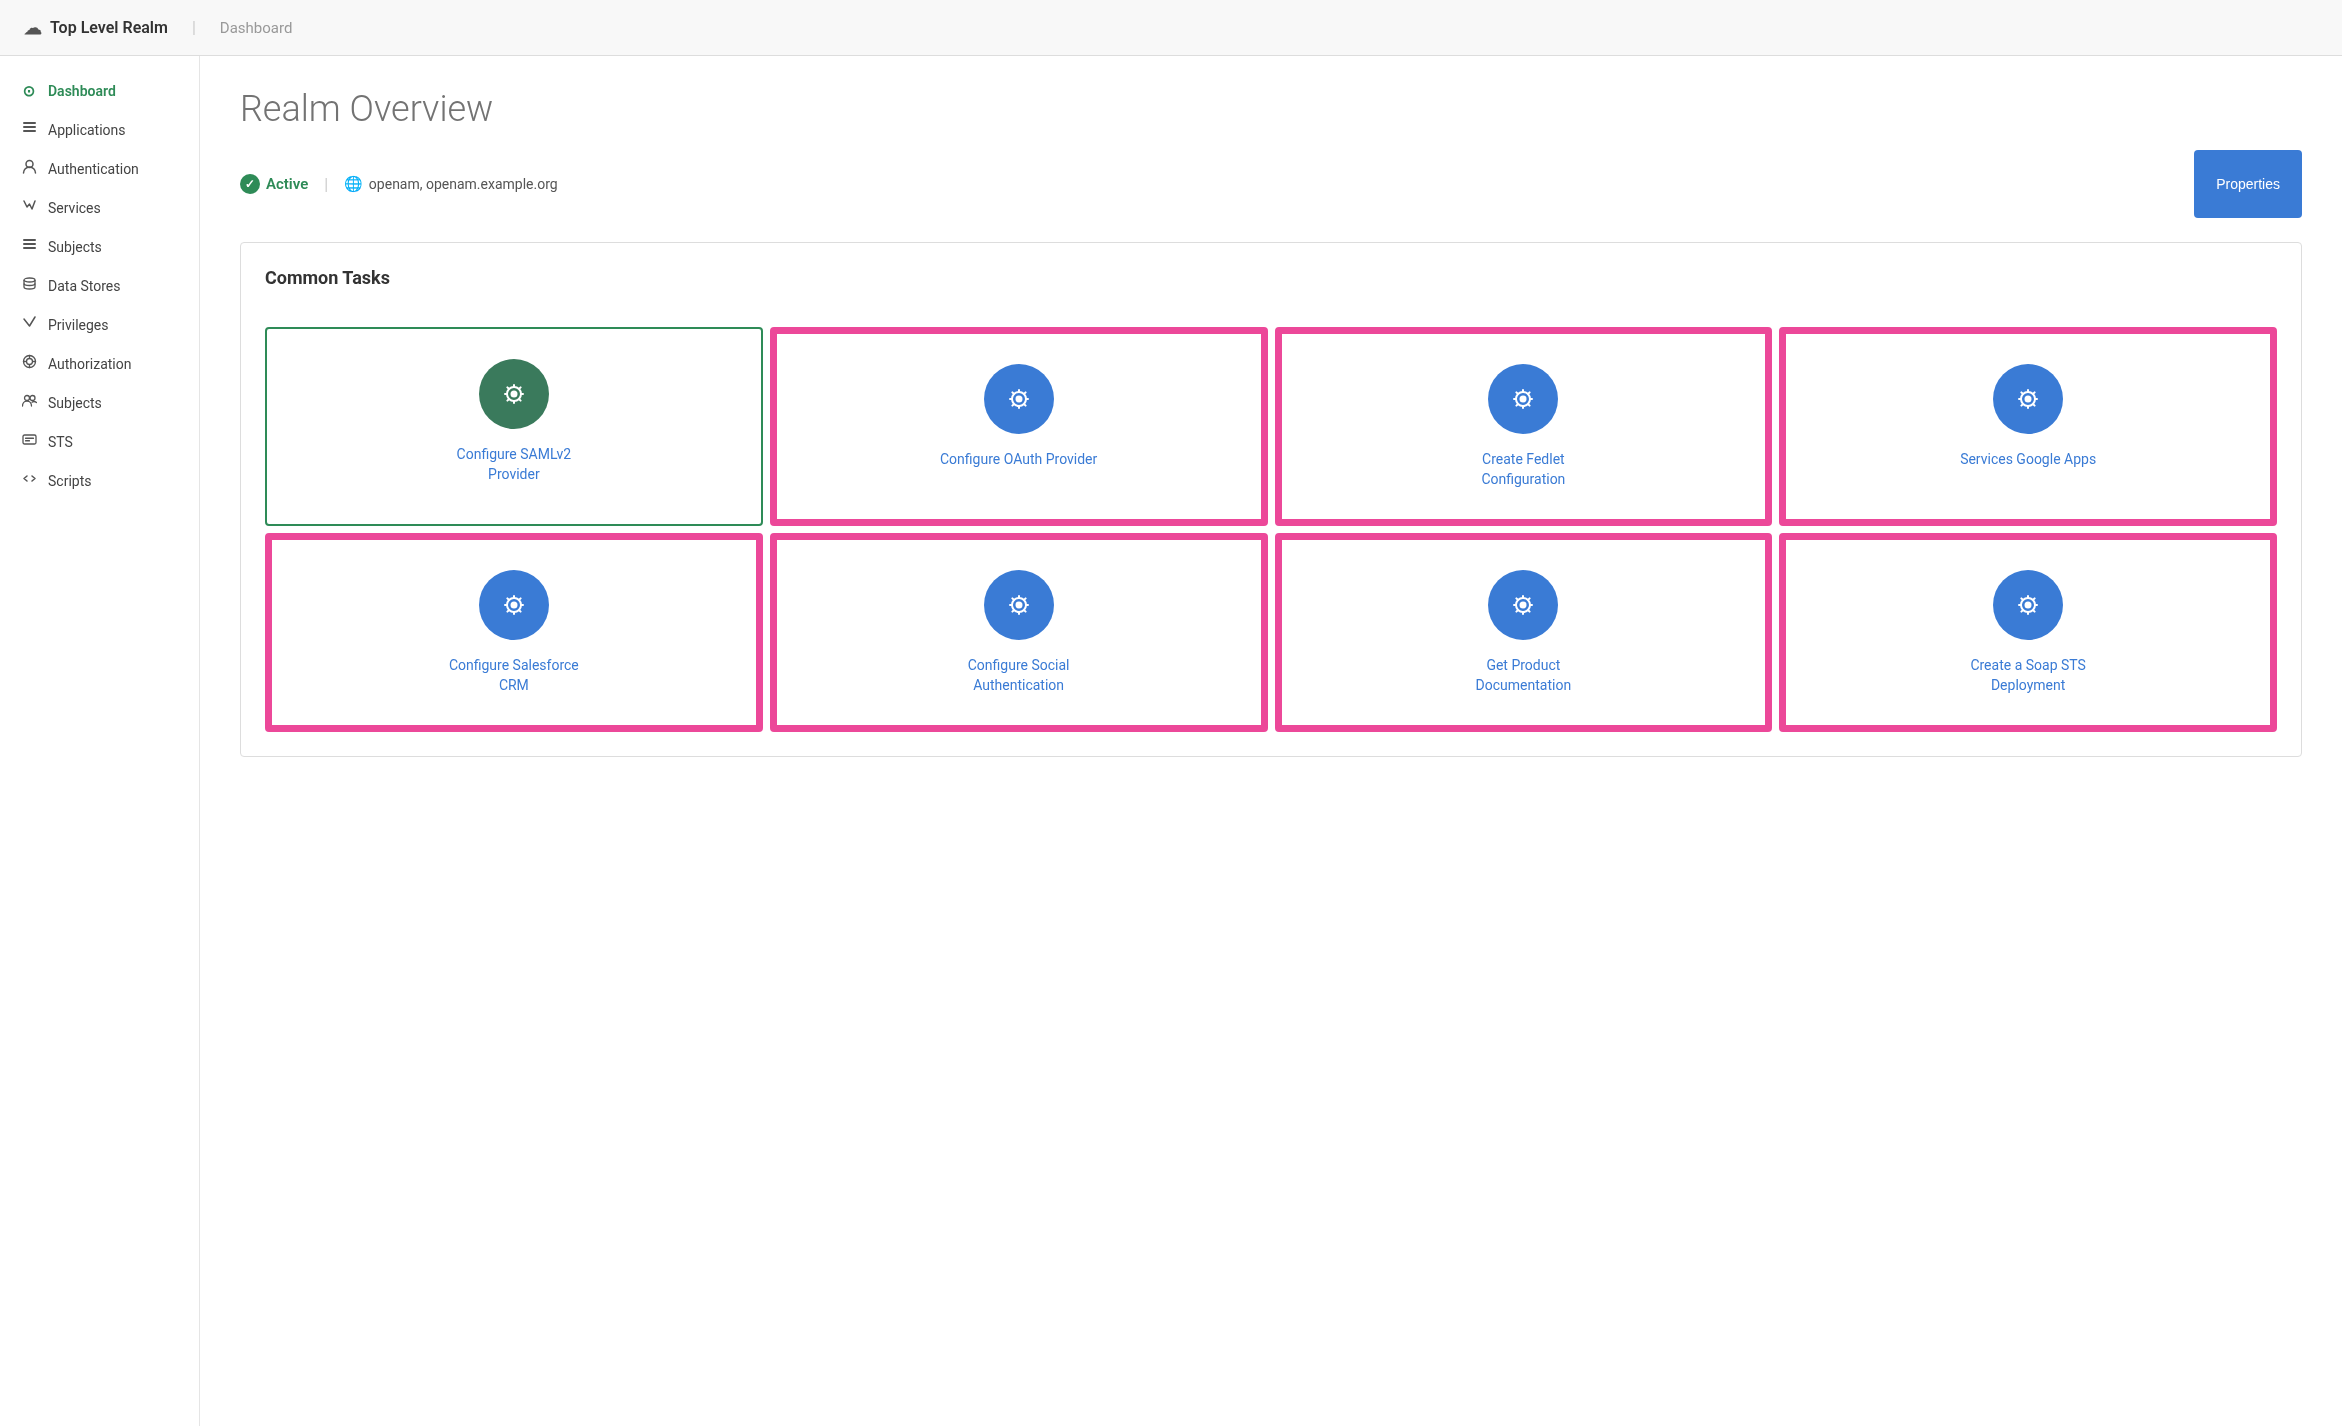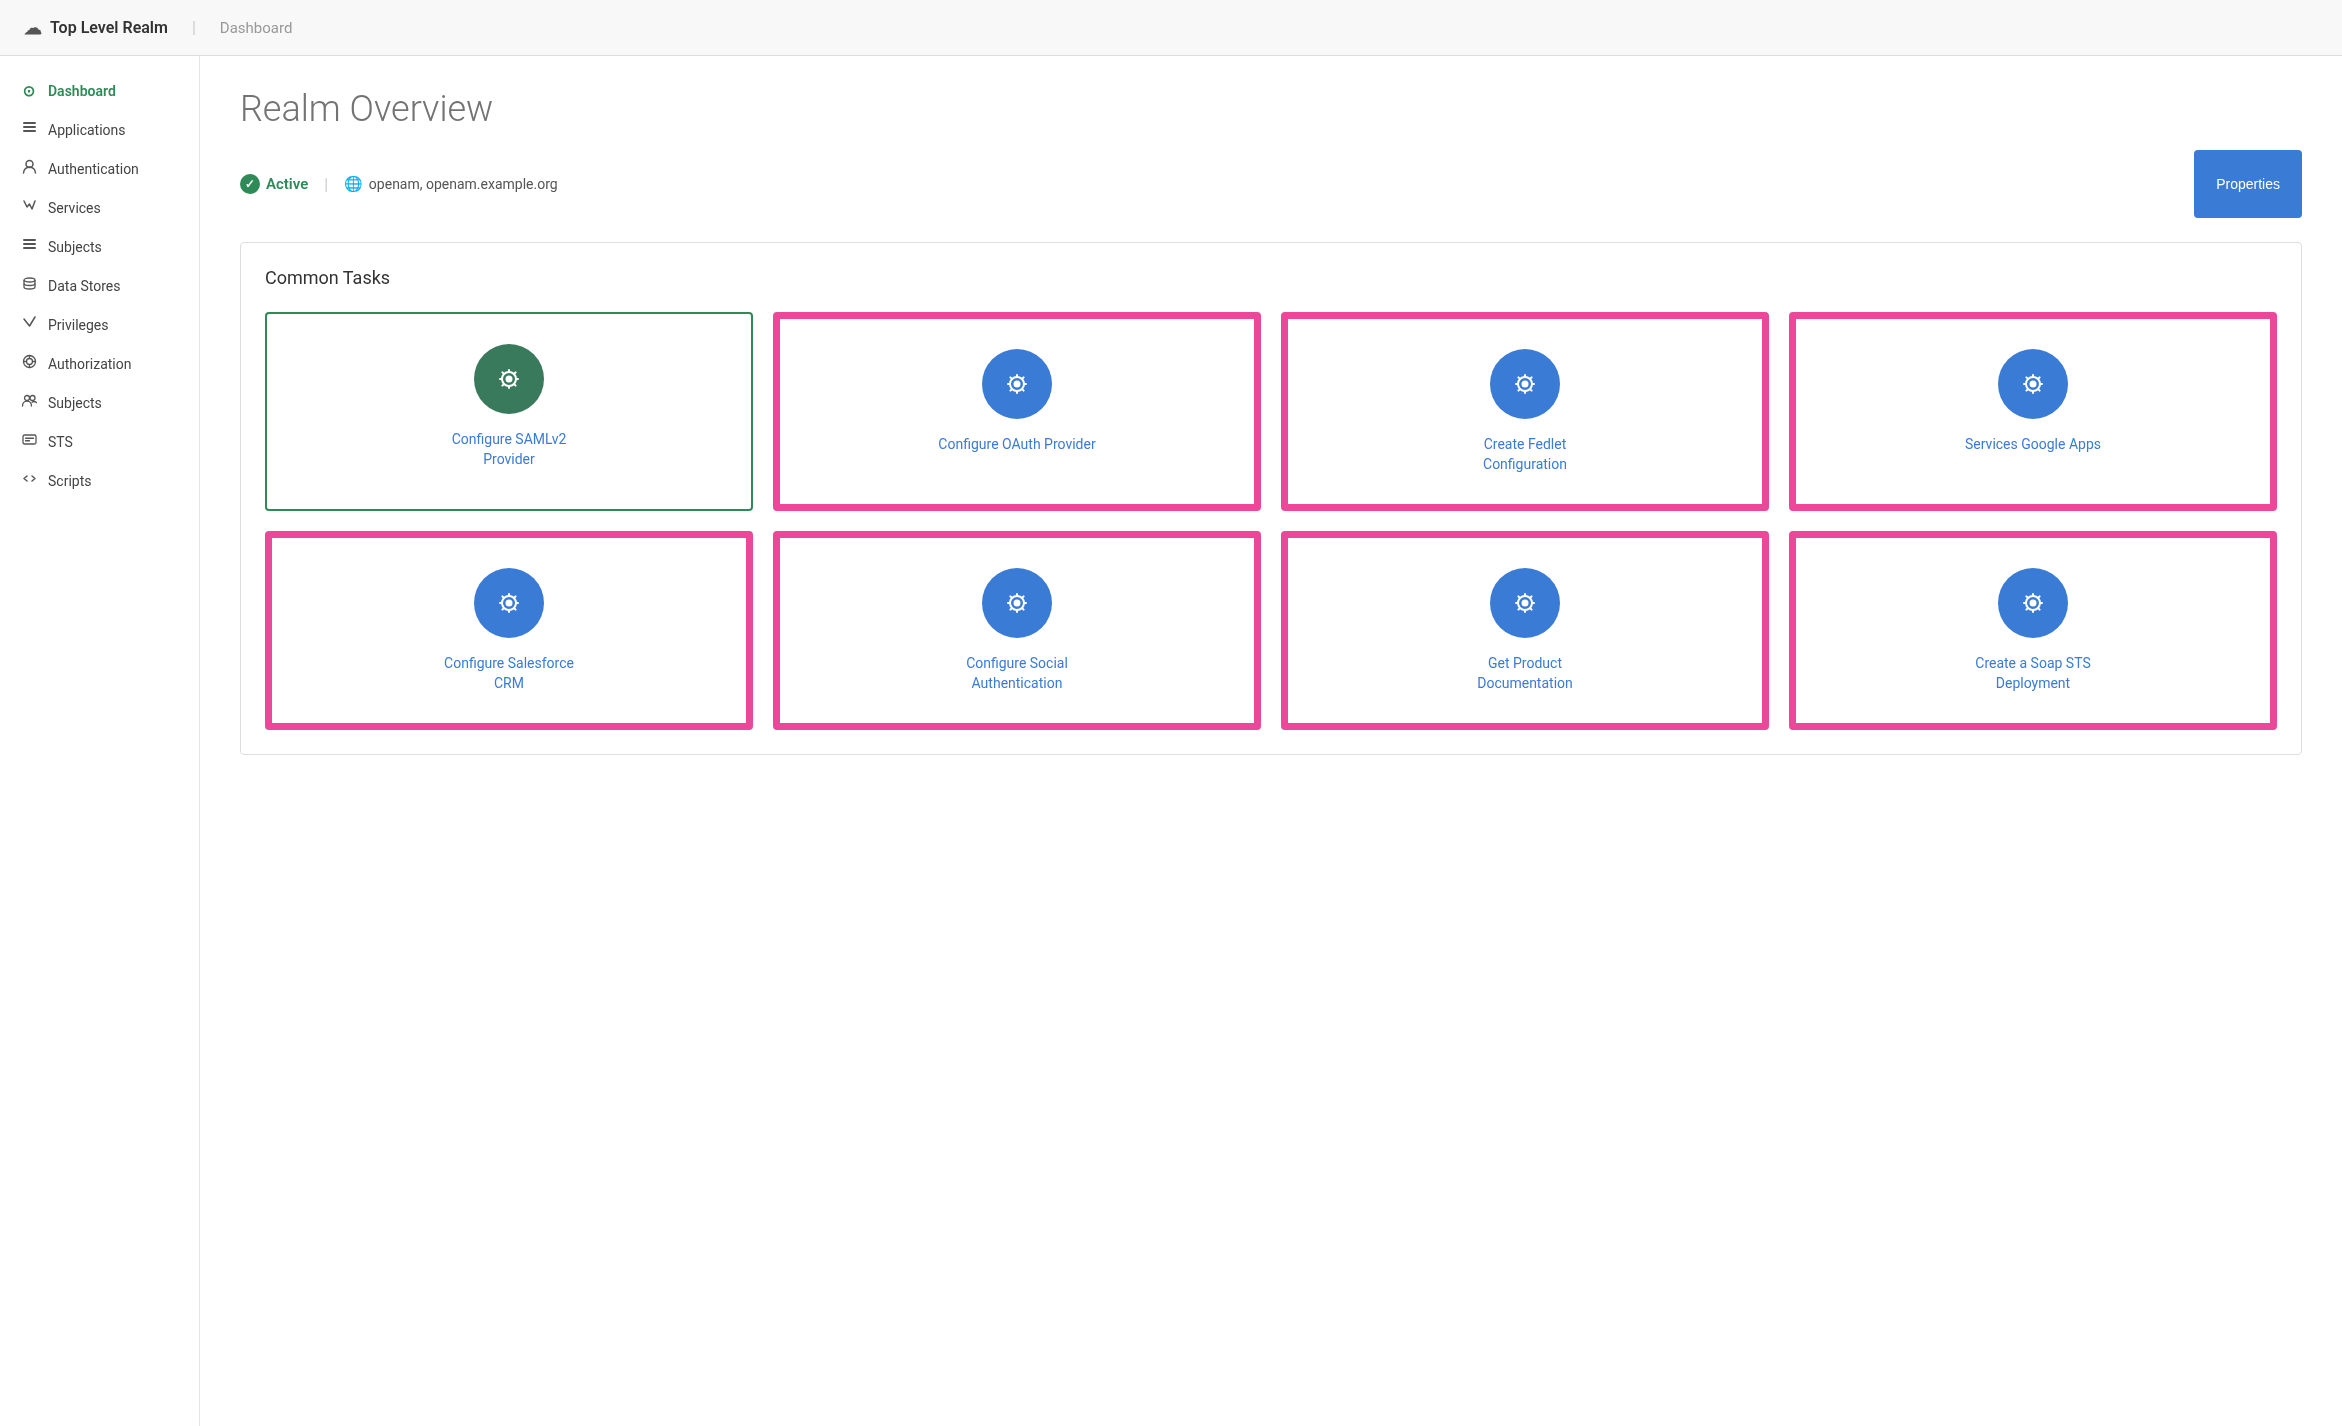--- a/index.html
+++ b/index.html
@@ -138,28 +138,28 @@
     }
 
     
     .tasks-card {
       border: 1px solid #ddd;
       border-radius: 4px;
       padding: 24px;
     }
     .tasks-title {
       font-size: 18px;
-      font-weight: 400;
+      font-weight: 700;
       color: #333;
-      margin-bottom: 24px;
+      margin-bottom: 39px;
     }
     .tasks-grid {
       display: grid;
       grid-template-columns: repeat(4, 1fr);
-      gap: 20px;
+      gap: 7px;
     }
     .task-item {
       border: 7px solid #ec4899;
       border-radius: 4px;
       padding: 30px 16px;
       display: flex;
       flex-direction: column;
       align-items: center;
       gap: 16px;
       cursor: pointer;

